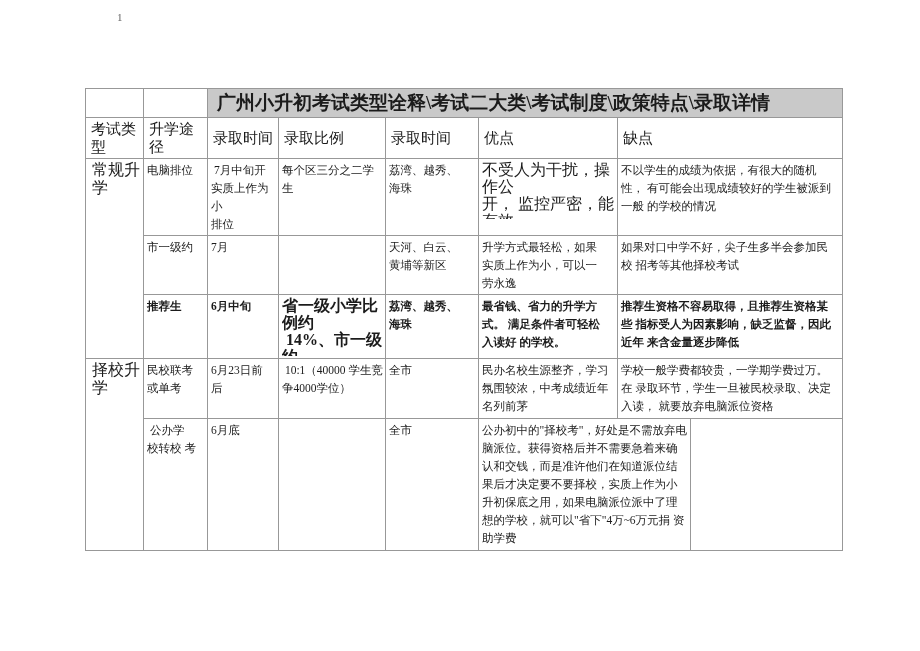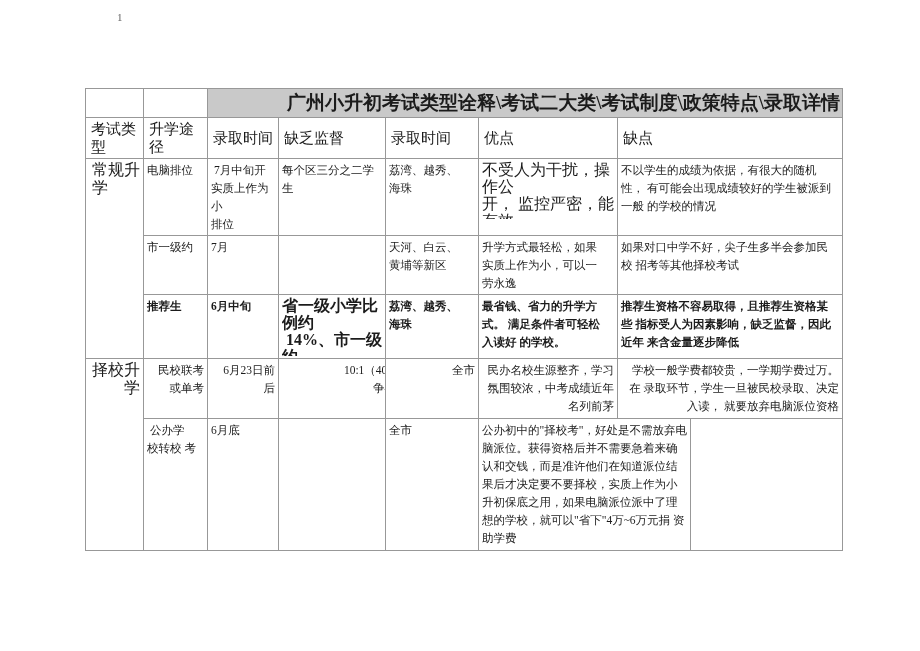--- a/index.html
+++ b/index.html
@@ -1,22 +1,22 @@
 <!DOCTYPE html>
 <html><head>
 <meta charset="utf-8">
 <style>
   html,body{margin:0;padding:0;background:#ffffff;}
   .page{position:relative;width:920px;height:651px;background:#ffffff;overflow:hidden;
         font-family:"Liberation Serif","DejaVu Serif",serif;color:#1b1b1b;}
   .doc-table{position:absolute;left:85px;top:88px;width:757px;border-collapse:collapse;table-layout:fixed;}
   .doc-table td{border:1px solid #989898;vertical-align:top;padding:2px 3px;font-size:11.5px;
                 line-height:18px;white-space:pre-wrap;overflow:hidden;word-break:break-all;}
-  tr.rowtitle{height:29px;text-align:right;} tr.rowhead{height:26px;}
-  tr.r1{height:60px;} tr.r2{height:54px;} tr.r3{height:61px;font-weight:bold;} tr.r4{height:60px;text-align:right;} tr.r5{height:132px;margin-top:12px;}
+  tr.rowtitle{height:29px;} tr.rowhead{height:26px;}
+  tr.r1{height:60px;} tr.r2{height:54px;} tr.r3{height:61px;font-weight:bold;} tr.r4{height:60px;} tr.r5{height:132px;margin-top:12px;}
   td.title-cell{background:#c9c9c9;font-weight:bold;font-size:19px;line-height:22px;
                 vertical-align:middle;padding:2px 2px 2px 9px;white-space:nowrap;letter-spacing:0px;}
   td.headcell{font-size:15px;vertical-align:middle;padding-left:5px;}
   td.groupcell{font-size:16px;padding-left:6px;}
   .b{font-weight:normal;}
   .tight{font-size:16px;line-height:17px;}
   .clip58{height:58px;overflow:hidden;}
   .clip59{height:59px;overflow:hidden;}
   .wideflow{position:relative;z-index:2;width:160px;}
   td.dashed-r{border-right:1px dashed #a5a5a5;}
@@ -44,21 +44,21 @@
         <tr class="rowtitle">
       <td></td>
       <td></td>
       <td class="title-cell" colspan="6">广州小升初考试类型诠释\考试二大类\考试制度\政策特点\录取详情</td>
     </tr>
 
     <tr class="rowhead">
       <td class="headcell">考试类型</td>
       <td class="headcell">升学途径</td>
       <td class="headcell">录取时间</td>
-      <td class="headcell">缺乏监督</td>
+      <td class="headcell">录取比例</td>
       <td class="headcell">录取时间</td>
       <td class="headcell">优点</td>
       <td class="headcell" colspan="2">缺点</td>
     </tr>
 
     <tr class="r1">
       <td class="groupcell" rowspan="3">常规升学</td>
       <td>电脑排位</td>
       <td> 7月中旬开
 实质上作为小

